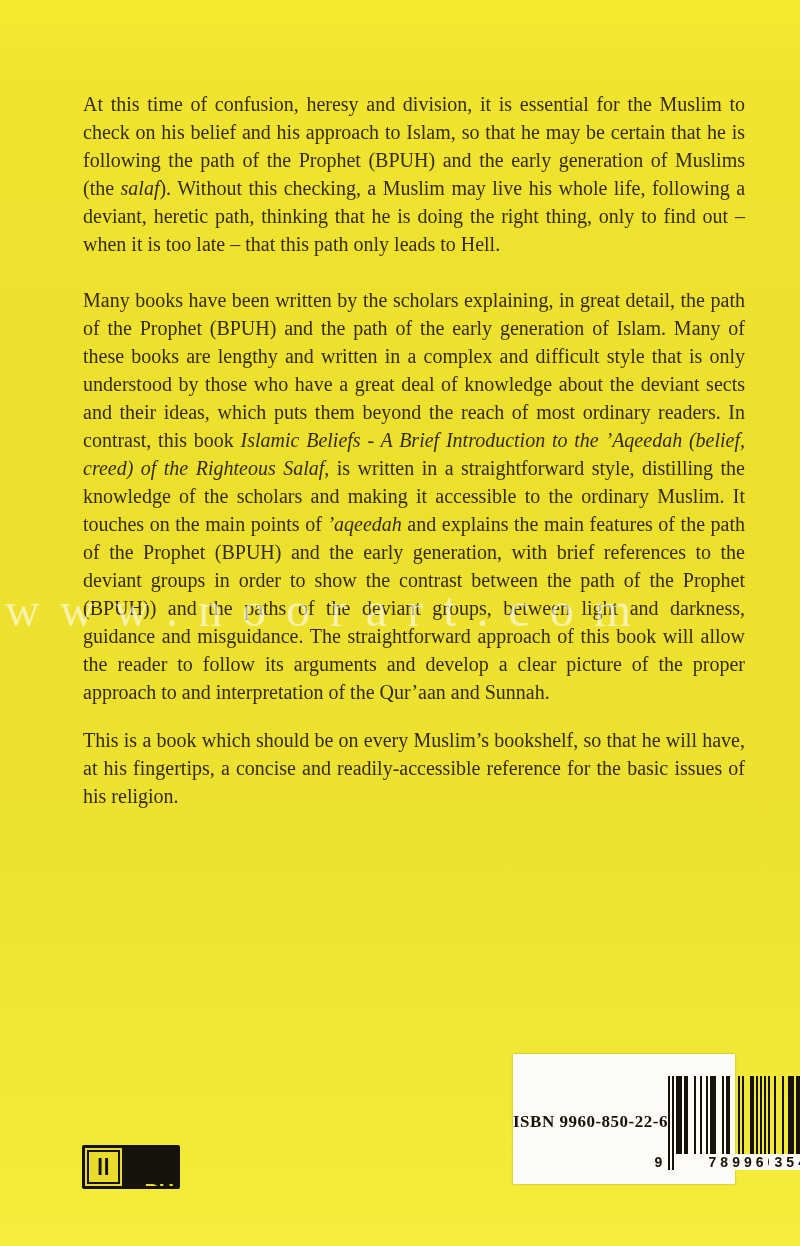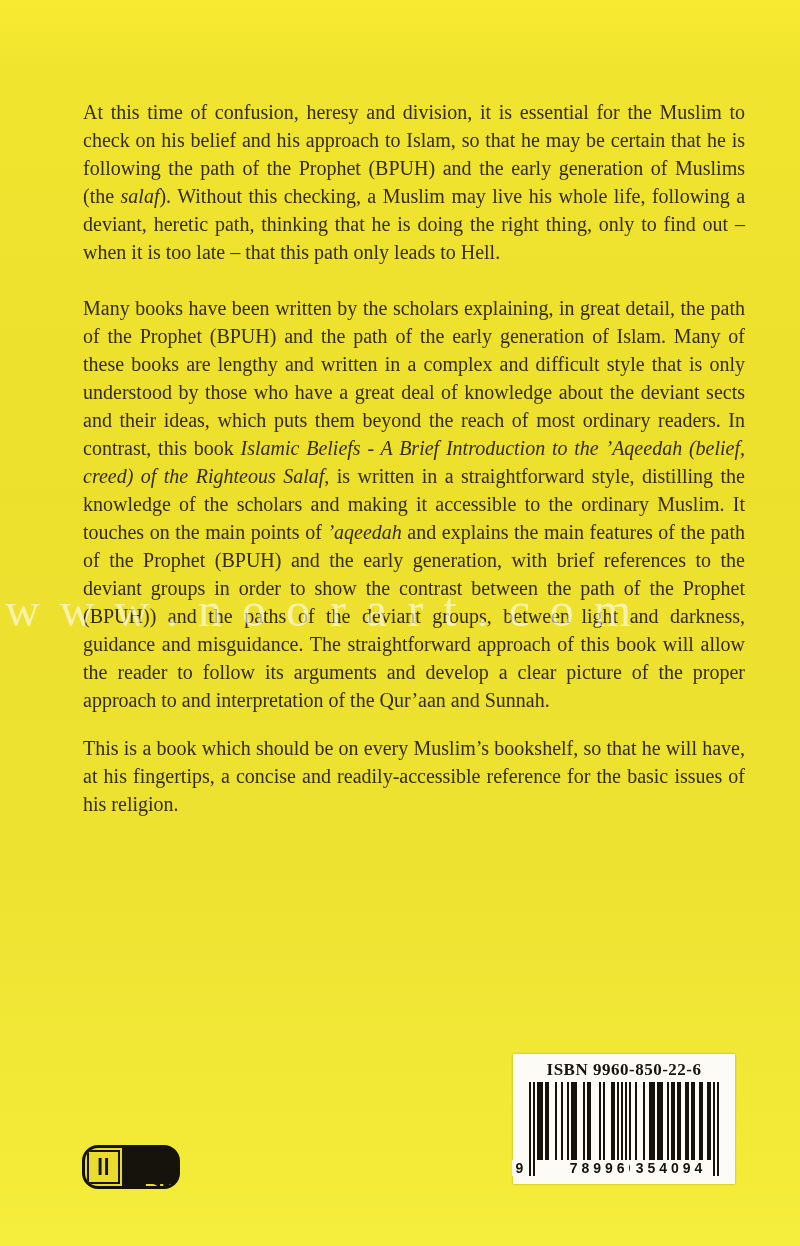--- a/index.html
+++ b/index.html
@@ -2,36 +2,36 @@
 <html><head>
 <meta charset="utf-8">
 <style>
   html,body{margin:0;padding:0;background:#888;}
   .page{
     position:relative;width:800px;height:1246px;overflow:hidden;
     background:linear-gradient(180deg,#f7ea30 0%,#f1e42f 6%,#ede02d 40%,#eee231 70%,#f3ea38 92%,#f6ee3c 100%);
     font-family:"Liberation Serif", serif;
   }
   .copy{
-    position:absolute;left:83px;top:98px;width:662px;
+    position:absolute;left:83px;top:90px;width:662px;
     color:#352b11;font-size:20px;line-height:28px;text-align:justify;
   }
   .copy p{margin:0;}
   .copy p.gap-mid{margin-top:28px;}
   .copy p.gap-big{margin-top:20px;}
   .run-italic{font-style:italic;}
   .watermark{
     position:absolute;left:5px;top:582px;white-space:nowrap;
     font-family:"Liberation Serif", serif;font-size:48px;letter-spacing:20px;
     color:#ffffff;opacity:0.6;pointer-events:none;
   }
   .barcode-box{
     position:absolute;left:513px;top:1054px;width:222px;height:130px;
     background:#fcfbf5;box-sizing:border-box;padding-top:6px;
-    display:flex;flex-direction:column;align-items:center;
+    display:flex;flex-direction:row;align-items:center;
     box-shadow:0 0 2px rgba(90,80,0,.4);
   }
   .isbn-label{
     font-family:"Liberation Serif", serif;font-weight:bold;font-size:17px;
     line-height:20px;color:#16120c;letter-spacing:.5px;white-space:nowrap;
   }
   .bars-wrap{position:relative;width:190px;height:94px;margin-top:2px;}
   .bars{display:flex;height:100%;}
   .bar{height:100%;width:2px;}
   .bar.b1{background:#16120c;}
@@ -40,21 +40,21 @@
     position:absolute;bottom:0;height:16px;background:#fcfbf5;
     font-family:"Liberation Sans", sans-serif;font-weight:bold;font-size:14px;
     line-height:16px;text-align:center;color:#16120c;white-space:nowrap;
   }
   #bc-d9{left:-17px;width:15px;letter-spacing:0;}
   #bc-g1{left:7px;width:82px;letter-spacing:4px;padding-left:28px;}
   #bc-g2{left:101px;width:82px;letter-spacing:4px;}
   .iiph{
     position:absolute;left:82px;top:1145px;width:98px;height:44px;
     display:flex;box-sizing:border-box;border:3px solid #16120c;
-    border-radius:16px;background:#16120c;overflow:hidden;gap:24px;
+    border-radius:2px;background:#16120c;overflow:hidden;gap:24px;
   }
   .iiph-left{position:relative;width:49px;background:#e9dc2c;}
   .iiph-left-inner{
     position:absolute;top:2px;left:2px;right:2px;bottom:2px;
     border:2px solid #16120c;display:flex;align-items:center;justify-content:center;
   }
   .iiph-left-inner span{
     font-family:"Liberation Sans", sans-serif;font-weight:bold;font-size:24px;
     color:#16120c;transform:scaleX(0.85);letter-spacing:1px;
   }

